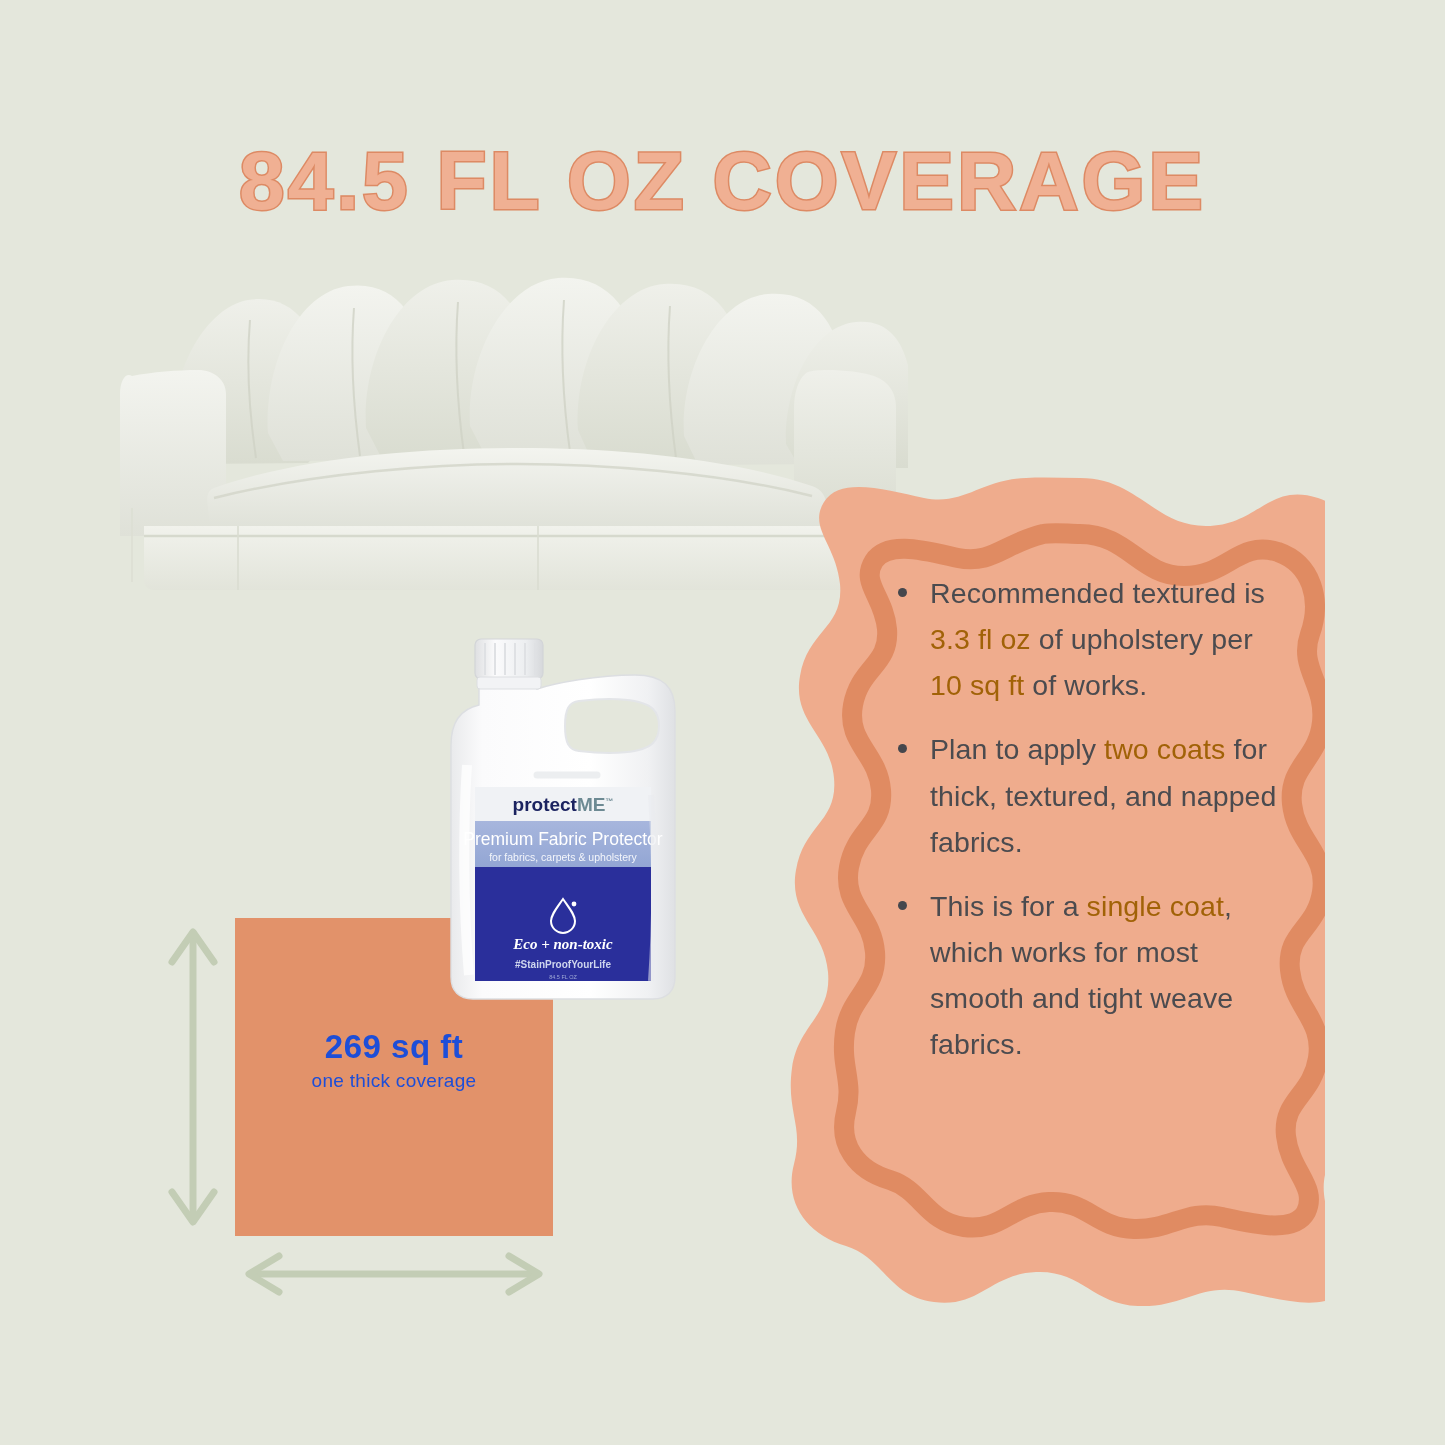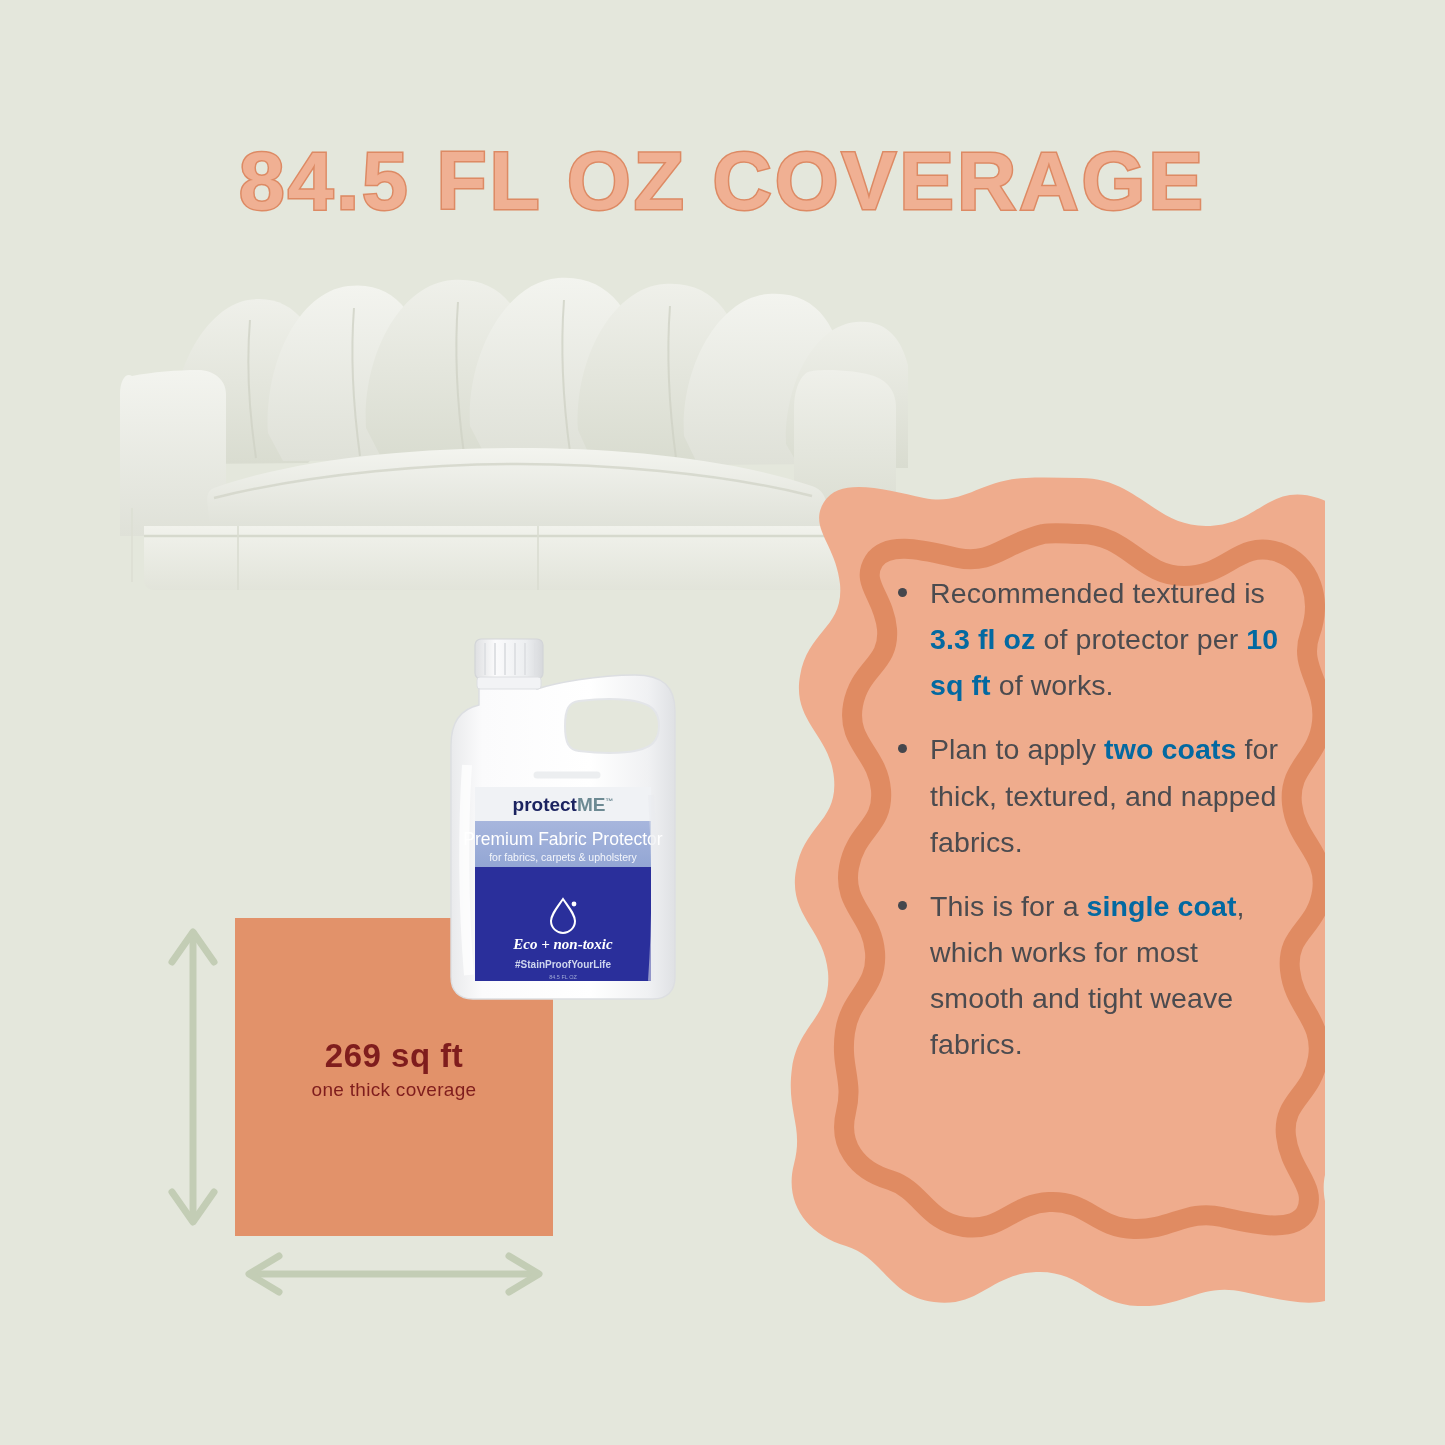--- a/index.html
+++ b/index.html
@@ -69,22 +69,21 @@
     width: 318px;
     height: 318px;
     background: #e2926a;
   }
   .cov-text {
     position: absolute;
     left: 235px;
     top: 1028px;
     width: 318px;
     text-align: center;
-    color: #7f1d1d;
-    margin-top: 9px;
+    color: #1d4ed8;
   }
   .cov-big {
     font-size: 33px;
     font-weight: 700;
     letter-spacing: 0.5px;
     line-height: 1.15;
   }
   .cov-small {
     font-size: 19px;
     font-weight: 400;
@@ -145,21 +144,21 @@
   .bullets li:last-child { margin-bottom: 0; }
   .bullets li .dot {
     position: absolute;
     left: 6px;
     top: 18px;
     width: 9px;
     height: 9px;
     border-radius: 50%;
     background: #45474d;
   }
-  .bullets b { font-weight: 700; color: #0369a1; }
+  .bullets b { font-weight: 400; color: #a16207; }
 </style>
 </head>
 <body>
 
 <div id="stage">
 
   <div class="title">84.5 FL OZ COVERAGE</div>
 
   <div class="sofa-wrap">
     <svg class="sofa-svg" viewBox="0 0 790 330" xmlns="http://www.w3.org/2000/svg">
@@ -324,21 +323,21 @@
                C314 756 305 728 267 730 C229 732 220 760 182 755 C144 750 140 718 108 708
                C74 698 56 672 64 640 C72 608 58 596 63 560 C68 524 96 517 93 480
                C90 443 60 433 67 395 C74 357 102 355 99 318 C96 281 64 271 71 233
                C78 195 108 193 105 157 C102 124 78 111 92 89 C106 68 144 79 176 86
                C210 93 223 71 261 62 C273 60 286 62 298 62 Z" fill="none" stroke="#e08b62" stroke-width="20" stroke-linejoin="round"></path>
     </svg>
 
     <ul class="bullets">
       <li>
         <span class="dot"></span>
-        <span class="txt"><span>Recommended textured is </span><b>3.3 fl oz</b><span> of protector per </span><b>10 sq ft</b><span> of works.</span></span>
+        <span class="txt"><span>Recommended textured is </span><b>3.3 fl oz</b><span> of upholstery per </span><b>10 sq ft</b><span> of works.</span></span>
       </li>
       <li>
         <span class="dot"></span>
         <span class="txt"><span>Plan to apply </span><b>two coats</b><span> for thick, textured, and napped fabrics.</span></span>
       </li>
       <li>
         <span class="dot"></span>
         <span class="txt"><span>This is for a </span><b>single coat</b><span>, which works for most smooth and tight weave fabrics.</span></span>
       </li>
     </ul>

